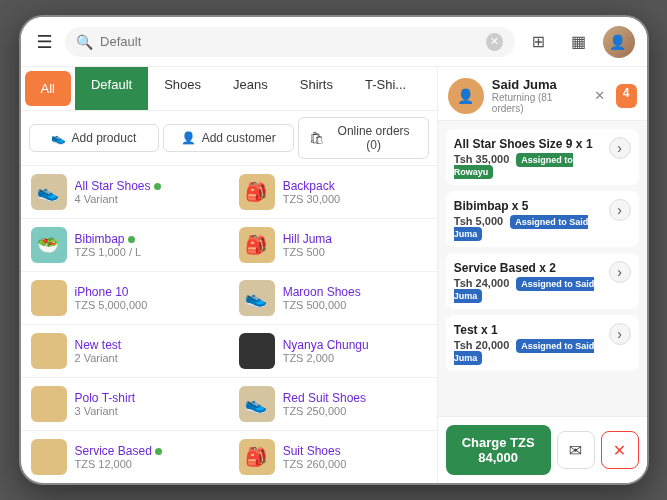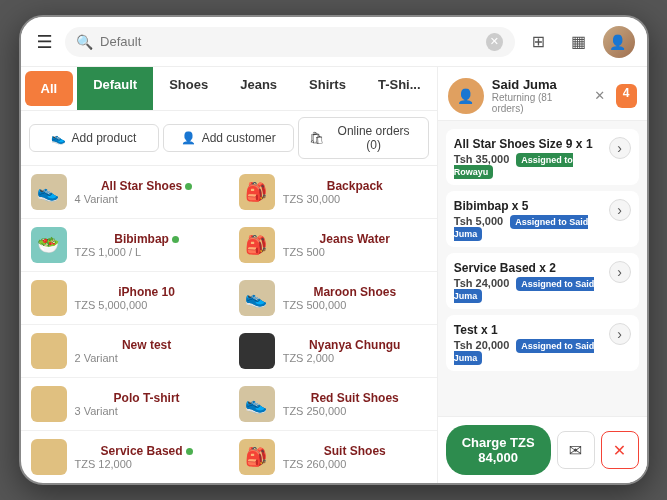--- a/index.html
+++ b/index.html
@@ -108,21 +108,21 @@
     }
     .category-tabs {
       display: flex;
       background: #fff;
       border-bottom: 1px solid #eee;
       overflow: hidden;
     }
     .cat-tab {
       padding: 10px 16px;
       font-size: 13px;
-      font-weight: 700;
+      font-weight: 400;
       cursor: pointer;
       white-space: nowrap;
       color: #333;
     }
     .cat-tab.active-orange {
       background: #f47c3c;
       color: #fff;
       border-radius: 6px;
       margin: 4px;
     }
@@ -176,26 +176,25 @@
       display: flex;
       align-items: center;
       justify-content: center;
     }
     .product-thumb.dark { background: #333; }
     .product-thumb.shoe { background: #d4c4a0; }
     .product-thumb.teal { background: #7ecac0; }
     .product-info { flex: 1; min-width: 0; }
     .product-name {
       font-size: 12px;
-      font-weight: 700;
-      color: #7f1d1d;
+      font-weight: 400;
+      color: #6d28d9;
       white-space: nowrap;
       overflow: hidden;
       text-overflow: ellipsis;
-      text-align: center;
     }
     .product-meta {
       font-size: 11px;
       color: #888;
     }
     .dot {
       width: 7px;
       height: 7px;
       border-radius: 50%;
       background: #4caf50;
@@ -295,21 +294,21 @@
       gap: 6px;
       background: #fff;
       border-top: 1px solid #eee;
     }
     .charge-btn {
       flex: 1;
       padding: 10px;
       background: #2d8c4e;
       color: #fff;
       border: none;
-      border-radius: 20px;
+      border-radius: 8px;
       font-size: 13px;
       font-weight: 600;
       cursor: pointer;
     }
     .icon-square-btn {
       width: 38px;
       height: 38px;
       border: 1px solid #ddd;
       border-radius: 8px;
       background: #fff;
@@ -398,21 +397,21 @@
         <div class="product-info">
           <div class="product-name">Bibimbap<span class="dot"></span></div>
           <div class="product-meta">TZS 1,000 / L</div>
         </div>
       </div>
           <div class="product-item">
         <div class="product-thumb" style="font-size:18px;">
           🎒
         </div>
         <div class="product-info">
-          <div class="product-name">Jeans Water</div>
+          <div class="product-name">Hill Juma</div>
           <div class="product-meta">TZS 500</div>
         </div>
       </div>
           <div class="product-item">
         <div class="product-thumb" style="font-size:18px;">
           
         </div>
         <div class="product-info">
           <div class="product-name">iPhone 10</div>
           <div class="product-meta">TZS 5,000,000</div>

